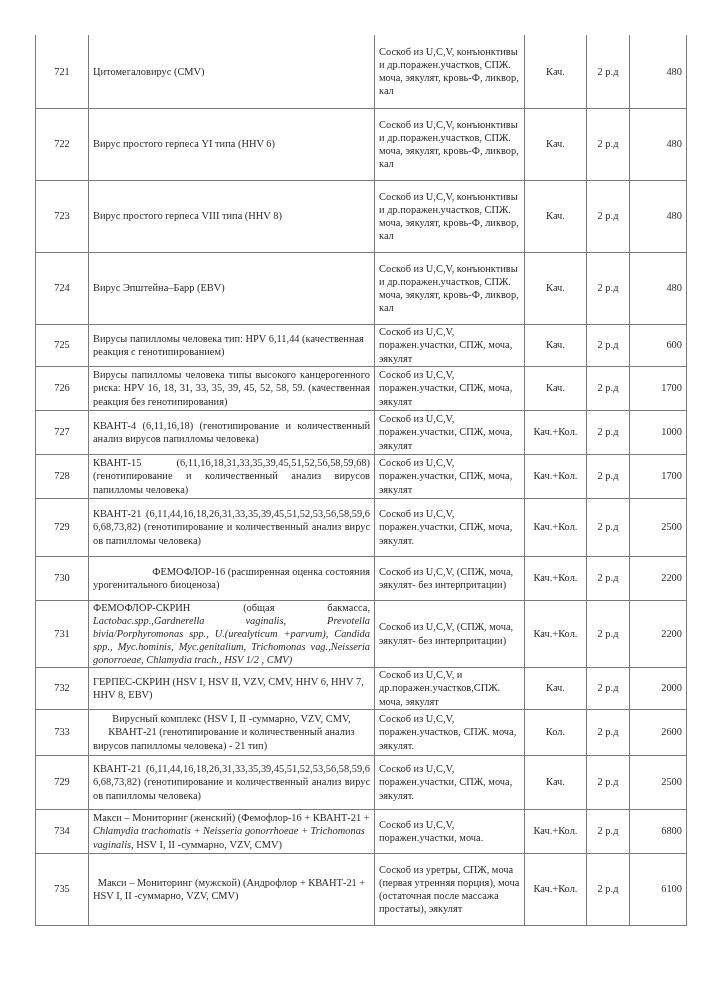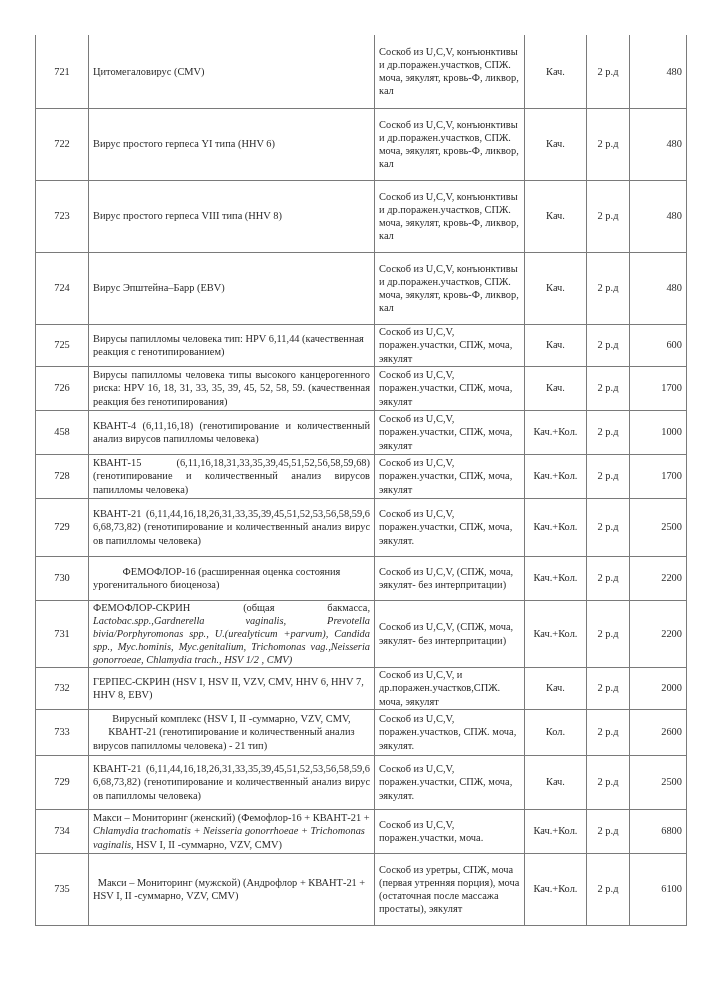--- a/index.html
+++ b/index.html
@@ -91,21 +91,21 @@
     <tr style="height:44px">
       <td class="num">726</td>
       <td class="name">Вирусы папилломы человека типы высокого канцерогенного риска: HPV 16, 18, 31, 33, 35, 39, 45, 52, 58, 59. (качественная реакция без генотипирования)</td>
       <td class="mat">Соскоб из U,C,V, поражен.участки, СПЖ, моча, эякулят</td>
       <td class="type">Кач.</td>
       <td class="term">2 р.д</td>
       <td class="price">1700</td>
     </tr>
 
     <tr style="height:44px">
-      <td class="num">458</td>
+      <td class="num">727</td>
       <td class="name">КВАНТ-4 (6,11,16,18) (генотипирование и количественный анализ вирусов папилломы человека)</td>
       <td class="mat">Соскоб из U,C,V, поражен.участки, СПЖ, моча, эякулят</td>
       <td class="type">Кач.+Кол.</td>
       <td class="term">2 р.д</td>
       <td class="price">1000</td>
     </tr>
 
     <tr style="height:44px">
       <td class="num">728</td>
       <td class="name">КВАНТ-15 (6,11,16,18,31,33,35,39,45,51,52,56,58,59,68) (генотипирование и количественный анализ вирусов папилломы человека)</td>
@@ -120,21 +120,21 @@
       <td class="name" style="word-break:break-all">КВАНТ-21 (6,11,44,16,18,26,31,33,35,39,45,51,52,53,56,58,59,66,68,73,82) (генотипирование и количественный анализ вирусов папилломы человека)</td>
       <td class="mat">Соскоб из U,C,V, поражен.участки, СПЖ, моча, эякулят.</td>
       <td class="type">Кач.+Кол.</td>
       <td class="term">2 р.д</td>
       <td class="price">2500</td>
     </tr>
 
 
     <tr style="height:44px">
       <td class="num">730</td>
-      <td class="name" style="text-align:center">ФЕМОФЛОР-16 (расширенная оценка состояния урогенитального биоценоза)</td>
+      <td class="name" style="text-align:right">ФЕМОФЛОР-16 (расширенная оценка состояния урогенитального биоценоза)</td>
       <td class="mat">Соскоб из U,C,V, (СПЖ, моча, эякулят- без интерпритации)</td>
       <td class="type">Кач.+Кол.</td>
       <td class="term">2 р.д</td>
       <td class="price">2200</td>
     </tr>
 
     <tr style="height:62px">
       <td class="num">731</td>
       <td class="name"><span>ФЕМОФЛОР-СКРИН (общая бакмасса, </span><span class="it">Lactobac.spp.,Gardnerella vaginalis, Prevotella bivia/Porphyromonas spp., U.(urealyticum +parvum), Candida spp., Myc.hominis, Myc.genitalium, Trichomonas vag.,Neisseria gonorroeae, Chlamydia trach., HSV 1/2 , CMV)</span></td>
       <td class="mat">Соскоб из U,C,V, (СПЖ, моча, эякулят- без интерпритации)</td>

